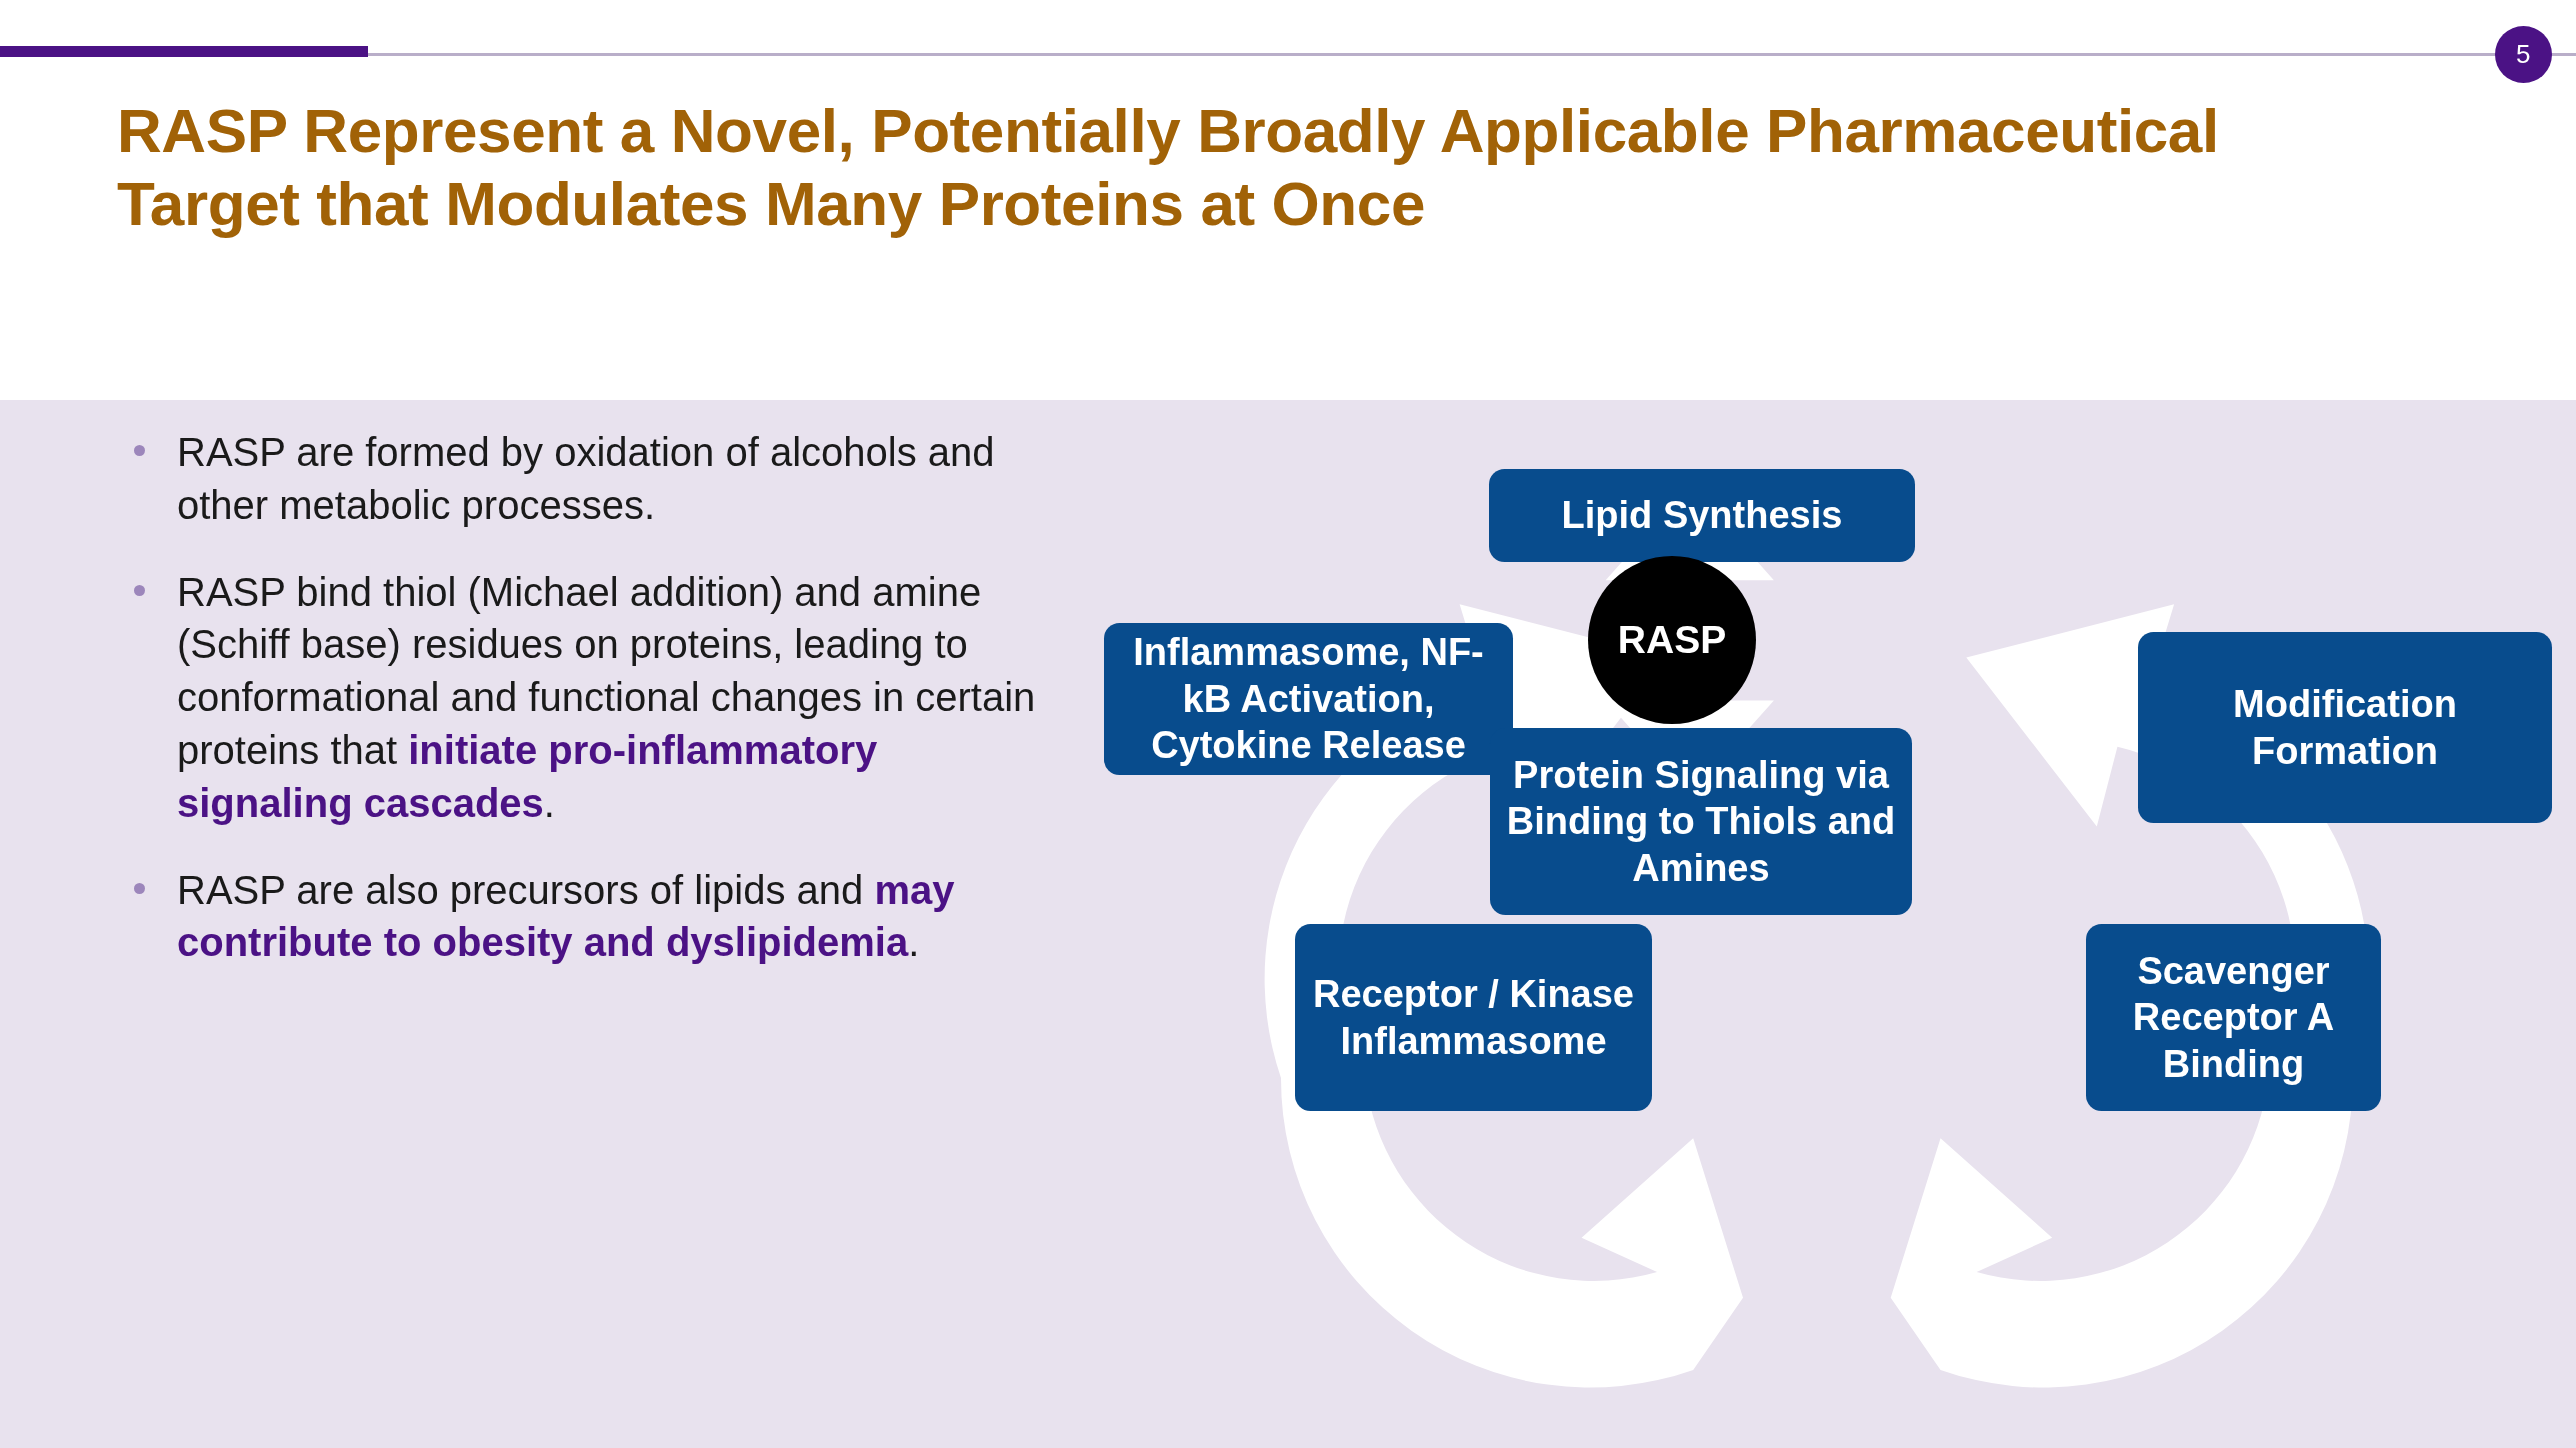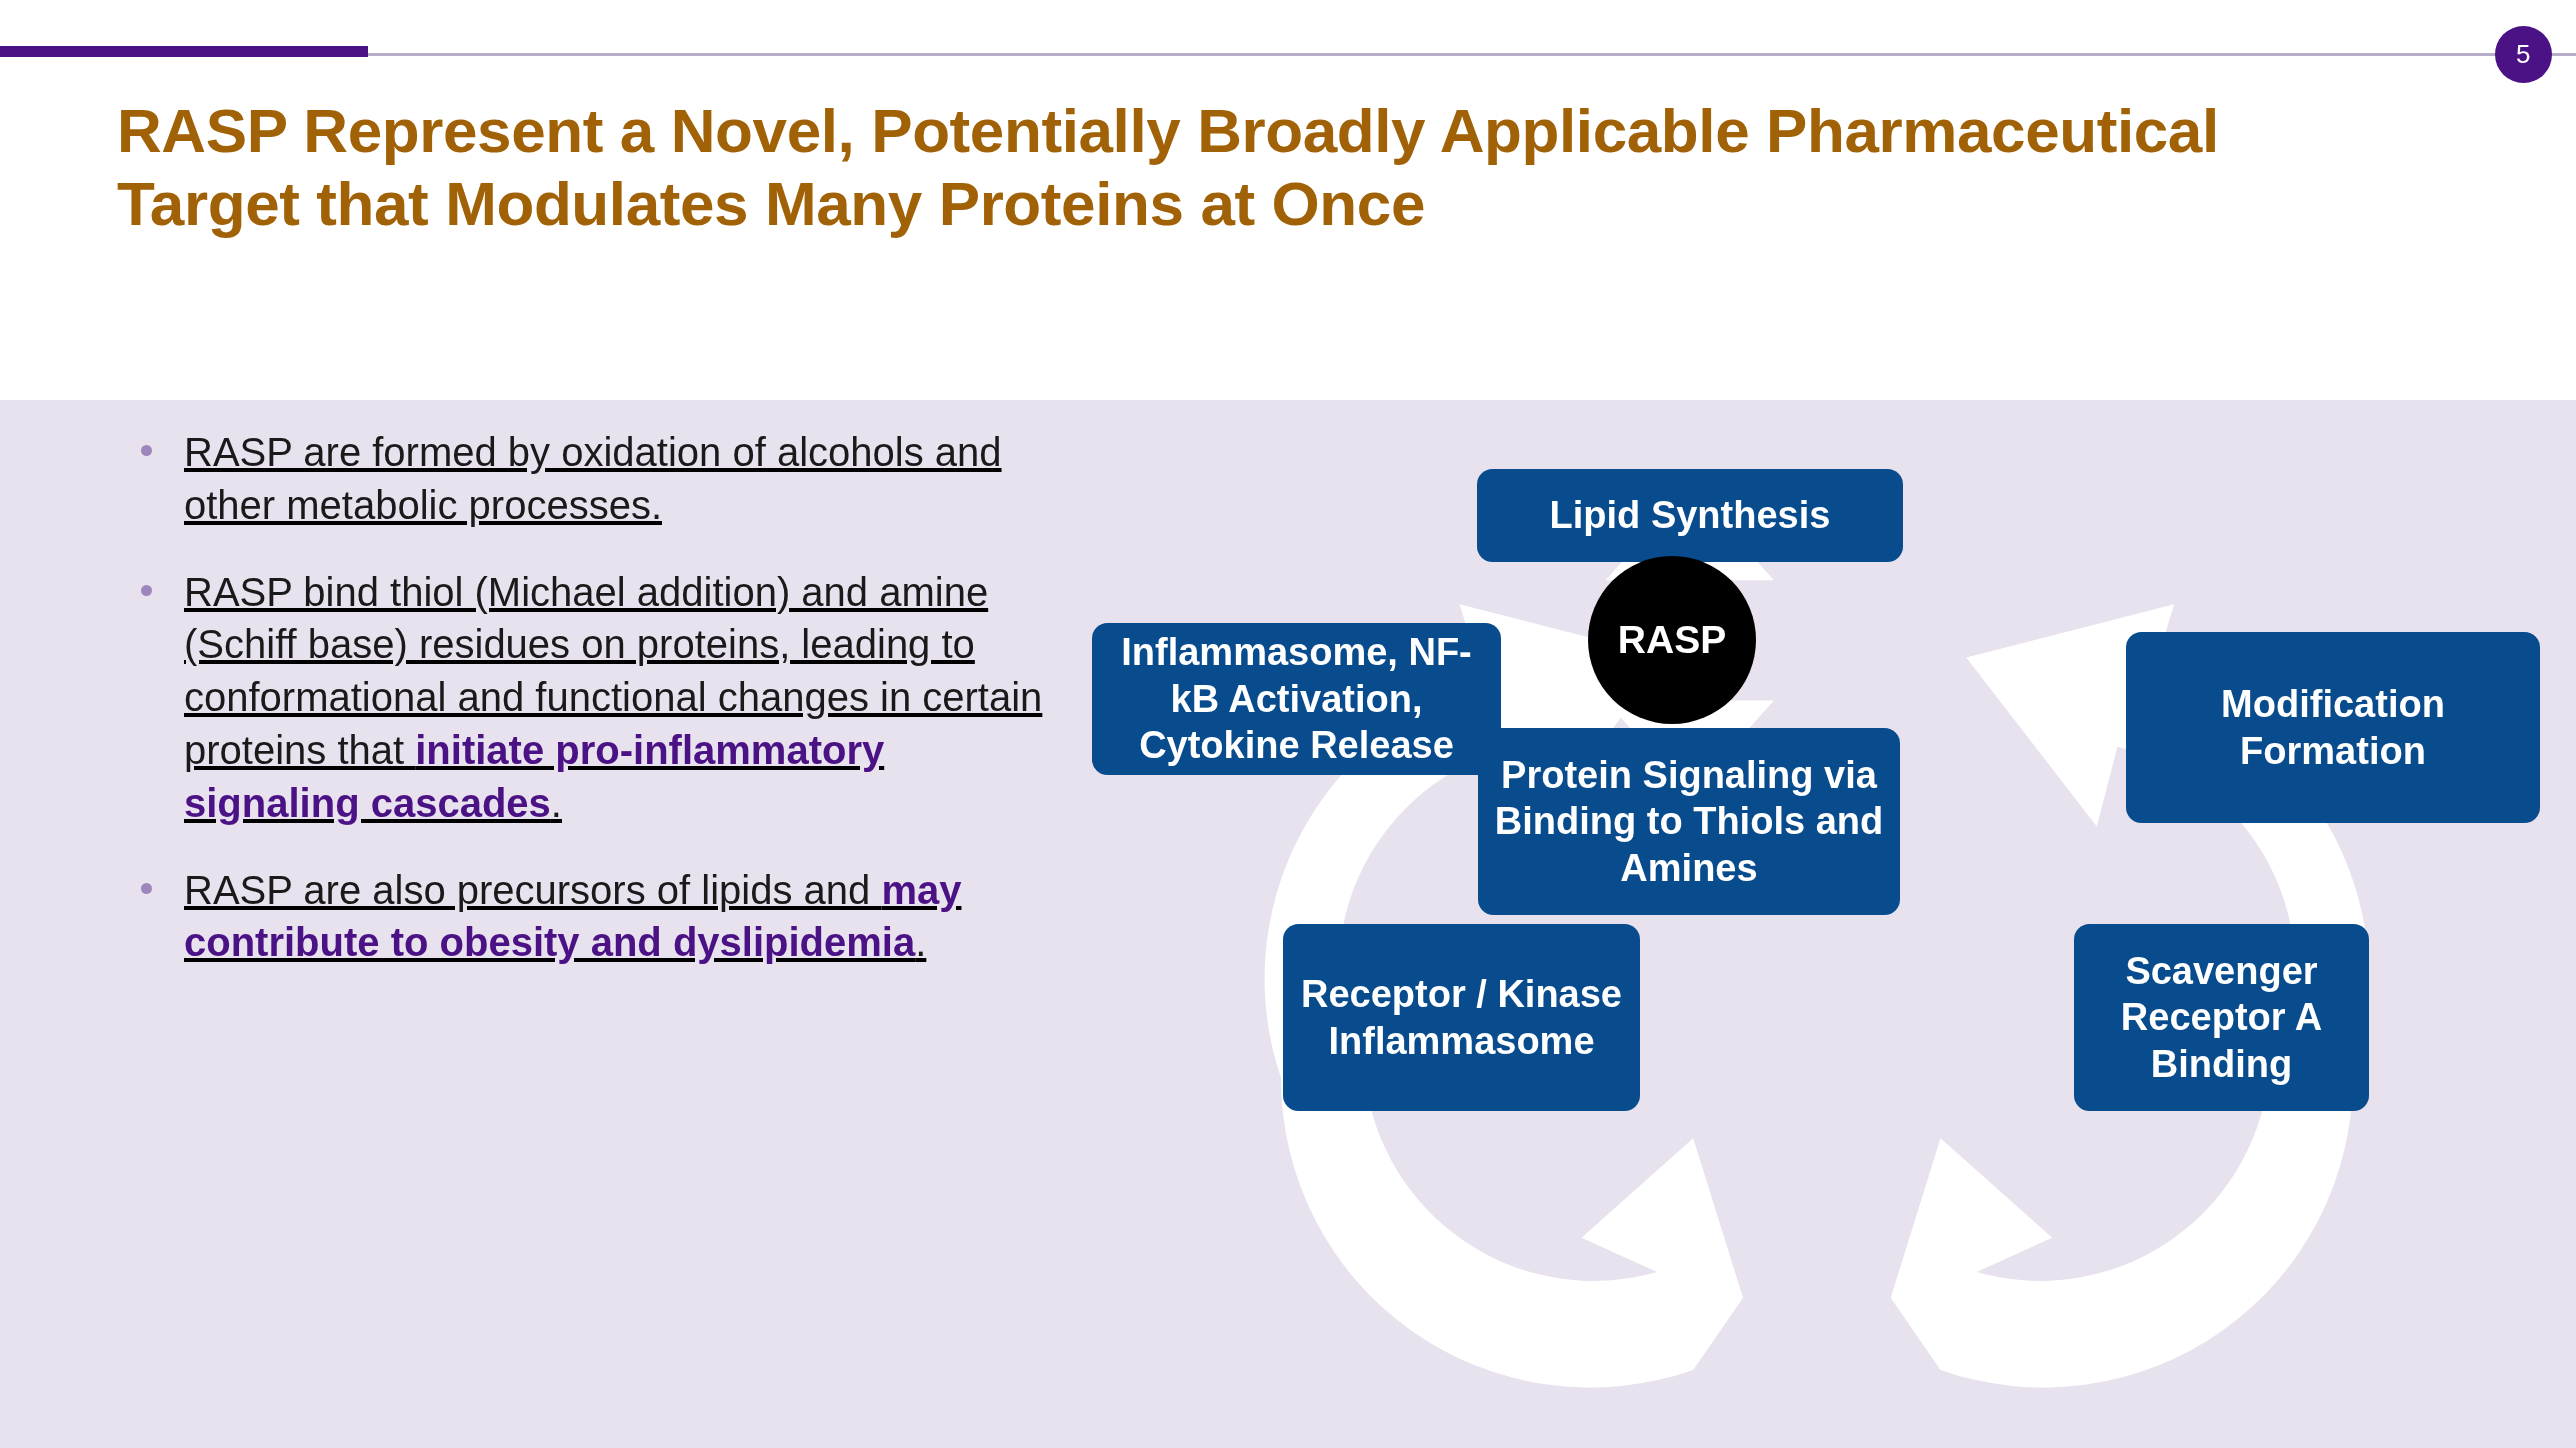--- a/index.html
+++ b/index.html
@@ -70,24 +70,23 @@
     position: absolute;
     left: 0; top: 400px;
     width: 2576px;
     height: 1048px;
     background: #e8e2ee;
   }
 
   
   #bullets {
     position: absolute;
-    left: 119px;
+    left: 112px;
     top: 26px;
     width: 936px;
-    text-decoration: underline;
   }
   .bullet {
     position: relative;
     padding-left: 65px;
     margin-bottom: 34px;
     color: #1a1a1a;
     font-size: 40px;
     line-height: 1.32;
   }
   .bullet .dot {
@@ -125,20 +124,21 @@
     border-radius: 15.5px;
     color: #ffffff;
     font-weight: bold;
     display: flex;
     align-items: center;
     justify-content: center;
     text-align: center;
     line-height: 1.22;
     box-sizing: border-box;
     padding: 5.2px 12px;
+    margin-left: 12px;
   }
   #node-lipid {
     left: 421px; top: 69px;
     width: 426px; height: 93px;
     font-size: 38px;
   }
   #node-inflammasome {
     left: 36px; top: 223px;
     width: 409px; height: 152px;
     font-size: 38px;

